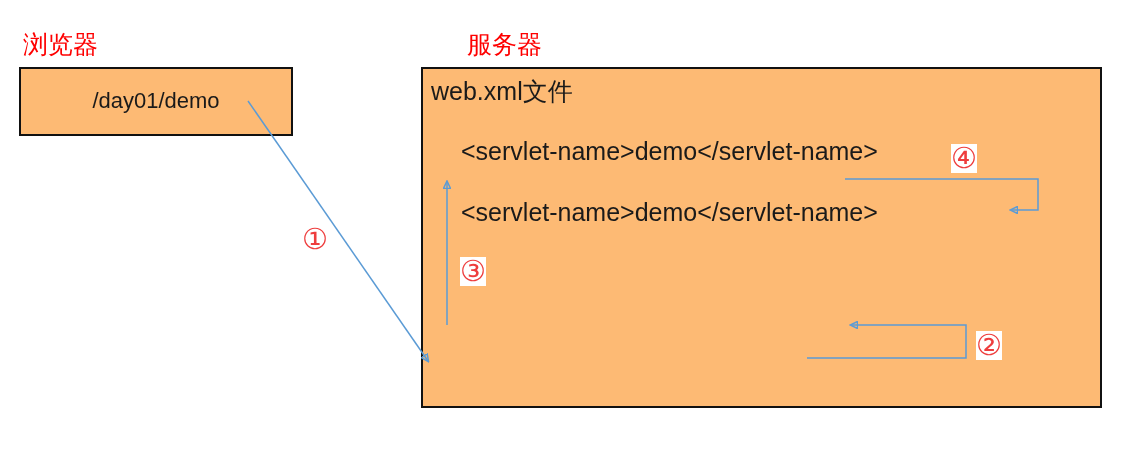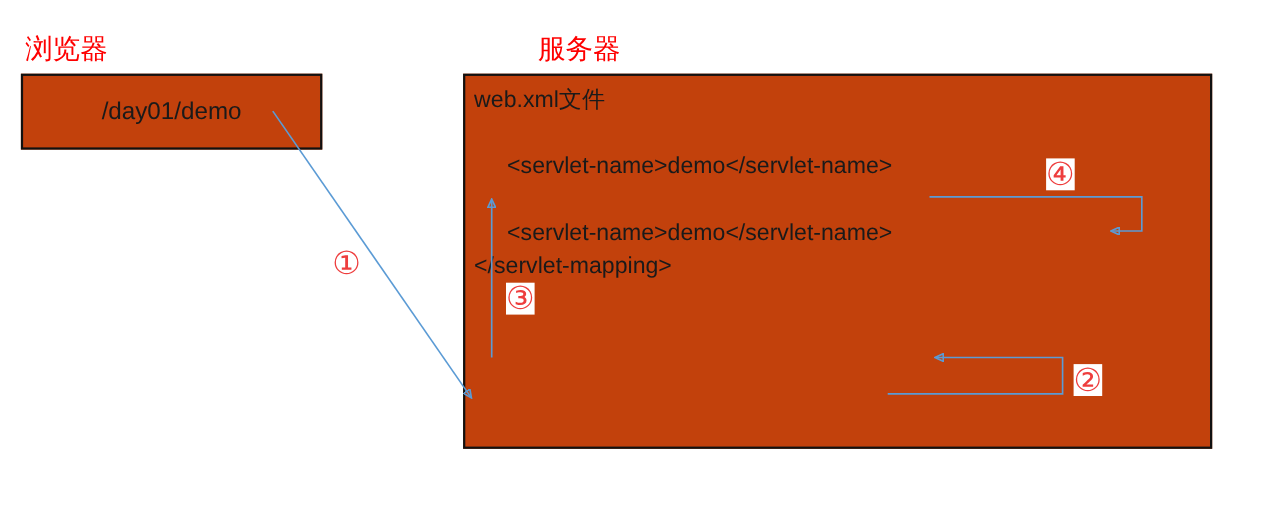--- a/index.html
+++ b/index.html
@@ -12,40 +12,40 @@
   .stage { position: absolute; left: 0; top: 0; width: 985px; height: 461px; }
 
   .zone-title {
     position: absolute;
     color: #fe0000;
     font-family: "DejaVu Serif", "Liberation Serif", serif;
     font-size: 25px;
     white-space: nowrap;
   }
   #browser-title { left: 23px; top: 28px; }
-  #server-title  { left: 489px; top: 28px; }
+  #server-title  { left: 467px; top: 28px; }
 
-  .box { position: absolute; border: 2px solid #111111; background: #c2410c; }
+  .box { position: absolute; border: 2px solid #111111; background: #fdba74; }
 
   #browser-box {
     left: 19px; top: 67px; width: 274px; height: 69px;
     display: flex; align-items: center; justify-content: center;
   }
   #browser-request {
     color: #1a1a1a; font-size: 22px; white-space: nowrap;
     padding-bottom: 2px;
   }
 
   #server-box {
     left: 421px; top: 67px; width: 681px; height: 341px;
     padding: 7px 0 0 8px;
   }
   .code-line {
     height: 30.2px; line-height: 30.2px;
-    font-size: 21px; color: #1a1a1a;
+    font-size: 25px; color: #1a1a1a;
     white-space: pre;
   }
   .code-line.indent { padding-left: 30px; }
 
   svg.arrows { position: absolute; left: 0; top: 0; width: 1147px; height: 461px; pointer-events: none; }
   svg.arrows path, svg.arrows line { stroke: #5b9bd5; stroke-width: 1.5; fill: none; }
 
   .step-label {
     position: absolute;
     color: #ee3d3d;
@@ -70,21 +70,20 @@
   <div id="browser-box" class="box">
     <span id="browser-request">/day01/demo</span>
   </div>
 
   <div id="server-box" class="box">
     <div class="code-line">web.xml文件</div>
     <div class="code-line"></div>
     <div class="code-line indent">&lt;servlet-name&gt;demo&lt;/servlet-name&gt;</div>
     <div class="code-line"></div>
     <div class="code-line indent">&lt;servlet-name&gt;demo&lt;/servlet-name&gt;</div>
-    <div class="code-line">&lt;/servlet-mapping&gt;</div>
   </div>
 
   <svg class="arrows" viewBox="0 0 1147 461" xmlns="http://www.w3.org/2000/svg">
     <defs>
       <marker id="ah" markerWidth="9" markerHeight="8" refX="7" refY="4" orient="auto" markerUnits="userSpaceOnUse">
         <path d="M0.5,0.5 L8,4 L0.5,7.5 z" fill="#5b9bd5" stroke="none"></path>
       </marker>
     </defs>
 
     <path d="M248,101 L428,361" marker-end="url(#ah)"></path>

